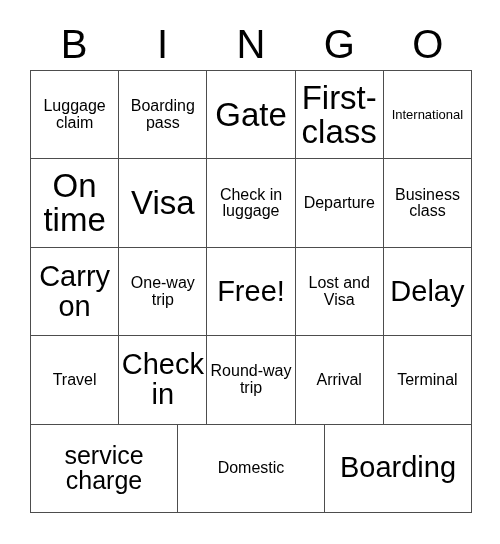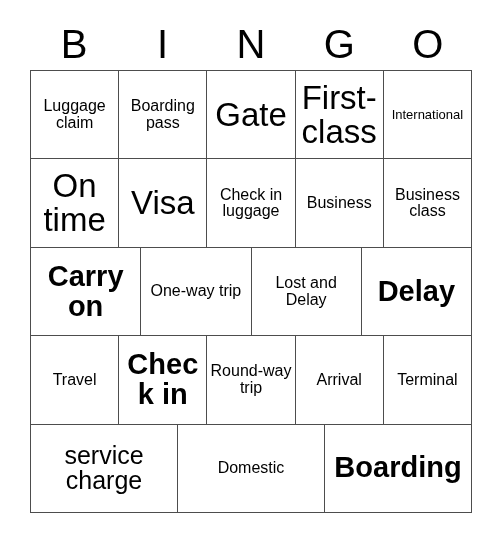--- a/index.html
+++ b/index.html
@@ -83,21 +83,21 @@
     width: 100%;
     line-height: 1.03;
     color: #000000;
     word-wrap: break-word;
     overflow-wrap: break-word;
     hyphens: manual;
   }
 
   
   .fs-xxl .cell-text { font-size: 33px; }
-  .fs-xl  .cell-text { font-size: 29px; font-weight: bold; }
+  .fs-xl  .cell-text { font-size: 29px; }
   .fs-lg  .cell-text { font-size: 25px; }
   .fs-md  .cell-text { font-size: 16px; }
   .fs-sm  .cell-text { font-size: 16px; }
   .fs-xs  .cell-text { font-size: 13px; }
 </style>
 </head>
 <body>
 
 <div class="card">
 
@@ -131,35 +131,38 @@
         <div class="cell fs-xxl">
           <span class="cell-text">On time</span>
         </div>
         <div class="cell fs-xxl">
           <span class="cell-text">Visa</span>
         </div>
         <div class="cell fs-md">
           <span class="cell-text">Check in luggage</span>
         </div>
         <div class="cell fs-sm">
-          <span class="cell-text">Business</span>
+          <span class="cell-text">Departure</span>
         </div>
         <div class="cell fs-md">
           <span class="cell-text">Business class</span>
         </div>
       </div>
       <div class="grid-row">
         <div class="cell fs-xl">
           <span class="cell-text">Carry on</span>
         </div>
         <div class="cell fs-md">
           <span class="cell-text">One-way trip</span>
         </div>
+        <div class="cell fs-xl">
+          <span class="cell-text">Free!</span>
+        </div>
         <div class="cell fs-md">
-          <span class="cell-text">Lost and Delay</span>
+          <span class="cell-text">Lost and Visa</span>
         </div>
         <div class="cell fs-xl">
           <span class="cell-text">Delay</span>
         </div>
       </div>
       <div class="grid-row">
         <div class="cell fs-sm">
           <span class="cell-text">Travel</span>
         </div>
         <div class="cell fs-xl">

